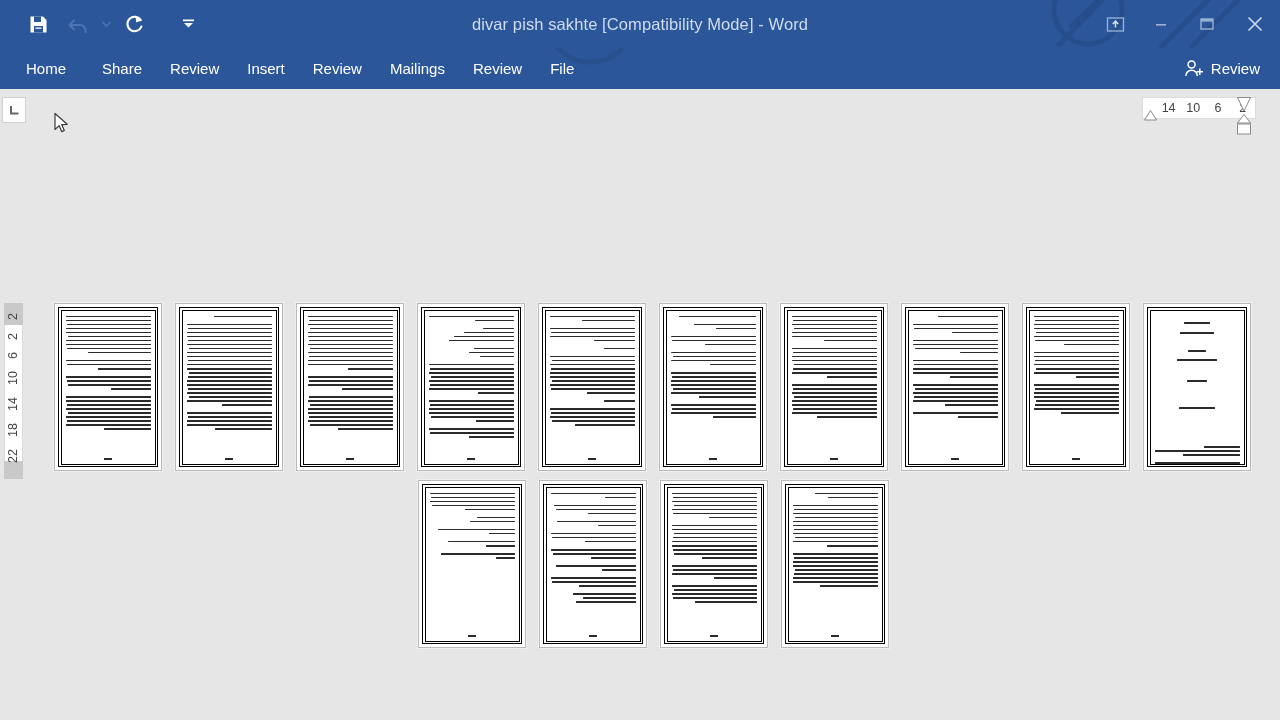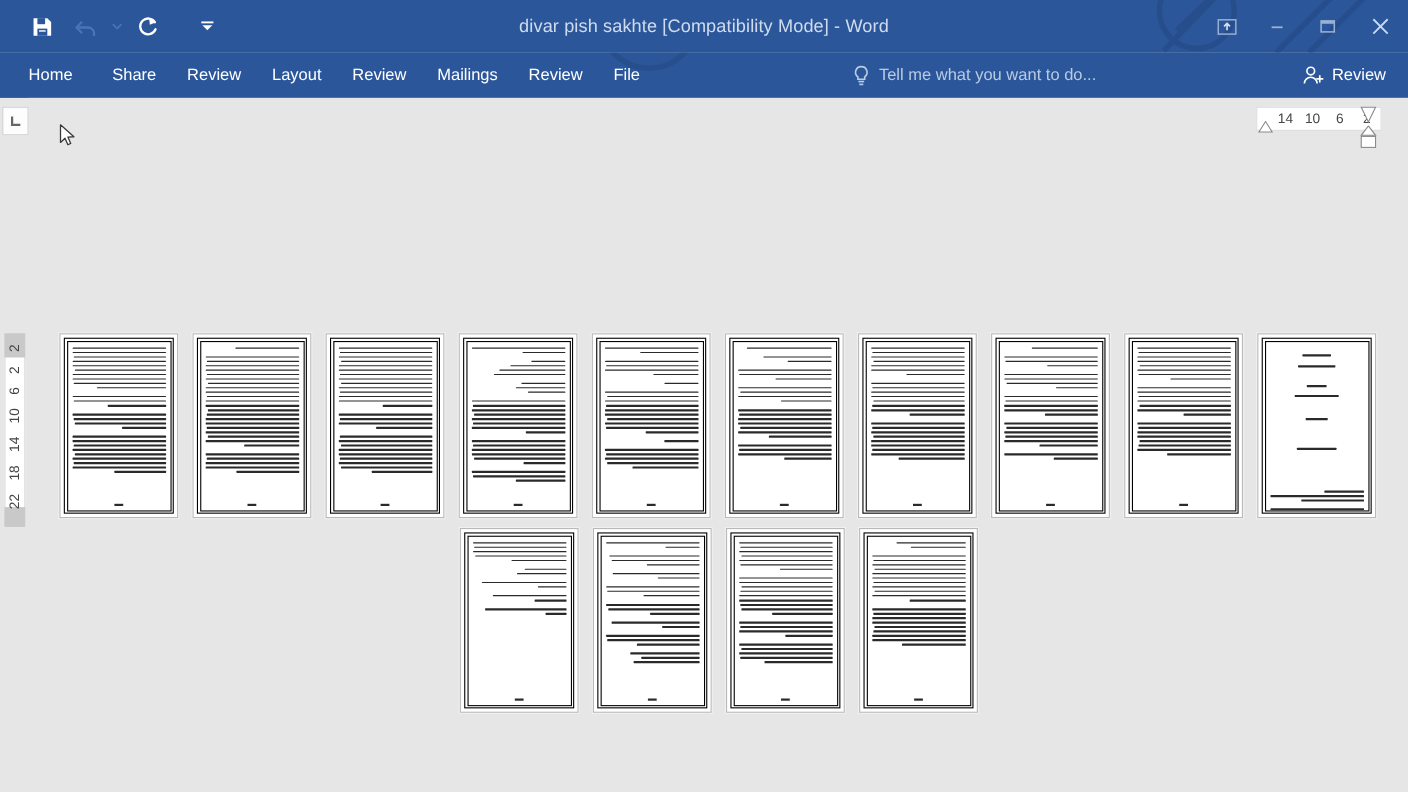--- a/index.html
+++ b/index.html
@@ -212,35 +212,27 @@
     <svg class="rb-deco" viewBox="0 0 260 90">
       <circle cx="130" cy="14" r="44" fill="none" stroke="#24487f" stroke-width="5"></circle>
       <circle cx="130" cy="14" r="3.5" fill="#24487f"></circle>
       <path d="M130 14 H258" stroke="#24487f" stroke-width="5"></path>
     </svg>
 
     <div class="tabs">
       <div class="tab">Home</div>
       <div class="tab">Share</div>
       <div class="tab">Review</div>
-      <div class="tab">Layout</div>
+      <div class="tab">Insert</div>
       <div class="tab">Review</div>
       <div class="tab">Mailings</div>
       <div class="tab">Review</div>
       <div class="tab">File</div>
     </div>
 
-    <div class="tellme">
-      <svg width="16" height="20" viewBox="0 0 16 20">
-        <path d="M8 1.6 a5.2 5.2 0 0 0 -3.1 9.4 V13 h6.2 v-2 A5.2 5.2 0 0 0 8 1.6z" fill="none" stroke="#b9cbe4" stroke-width="1.5"></path>
-        <rect x="5.4" y="14.4" width="5.2" height="1.5" fill="#b9cbe4"></rect>
-        <rect x="6.2" y="17" width="3.6" height="1.5" fill="#b9cbe4"></rect>
-      </svg>
-      <span class="tellme-txt">Tell me what you want to do...</span>
-    </div>
 
     <div class="share">
       <svg width="20" height="20" viewBox="0 0 20 20">
         <circle cx="7.6" cy="5.6" r="3.5" fill="none" stroke="#ffffff" stroke-width="1.5"></circle>
         <path d="M1.8 17 a5.8 5.8 0 0 1 11.6 0" fill="none" stroke="#ffffff" stroke-width="1.5"></path>
         <path d="M15.8 9.5 V16 M12.6 12.7 H19" stroke="#ffffff" stroke-width="1.5"></path>
       </svg>
       <span class="share-txt">Review</span>
     </div>
   </div>

